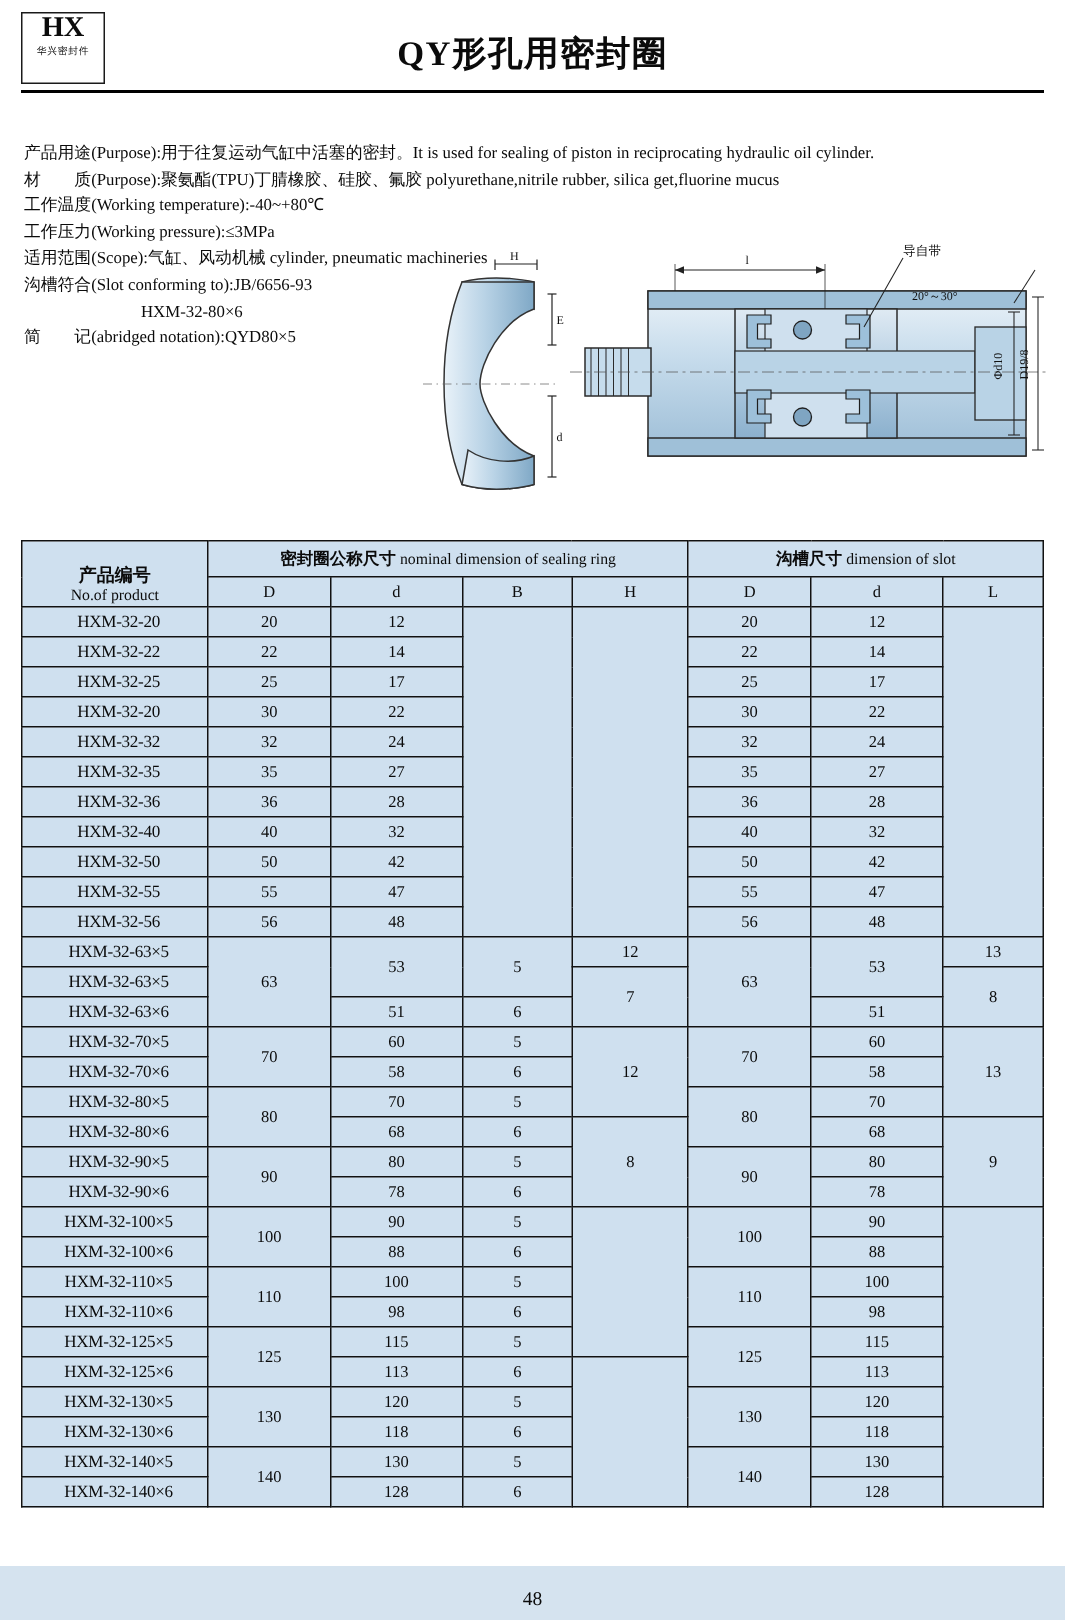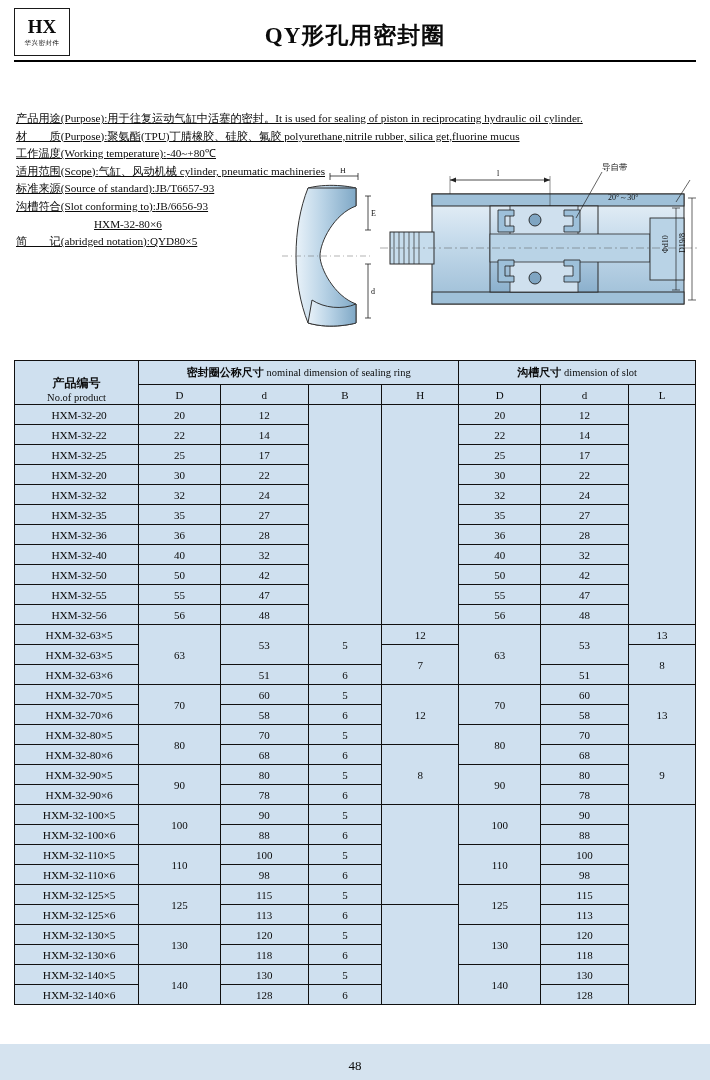--- a/index.html
+++ b/index.html
@@ -16,35 +16,35 @@
   
   .header{
     position:relative;
     margin:8px 14px 0 14px;
     height:52px;
     border-bottom:2px solid #000;
   }
   .logo{
     position:absolute;left:0;top:0;width:54px;height:46px;
     border:1px solid #1a1a1a;
-    display:flex;flex-direction:column;align-items:center;justify-content:center;
+    display:flex;flex-direction:column;align-items:center;
     line-height:1;
   }
   .logo .hx{font-family:"Liberation Serif",serif;font-weight:bold;font-size:19px;letter-spacing:0px;}
   .logo .cn{font-size:6.5px;margin-top:4px;letter-spacing:0.5px;}
   .title{
     text-align:center;font-size:23px;font-weight:bold;
     padding-top:12px;letter-spacing:1px;
     font-family:"Liberation Serif",serif;
   }
 
   
   .specs{
-    position:absolute;left:16px;top:102px;width:400px;
-    font-size:11.2px;line-height:17.6px;text-decoration:underline;
+    position:absolute;left:16px;top:86px;width:400px;
+    font-size:11.2px;line-height:17.6px;
   }
   .specs .row{white-space:nowrap;}
   .specs .ind{padding-left:78px;}
   .specs .ind2{padding-left:78px;}
 
   
   .draw{position:absolute;}
   .seal-draw{left:272px;top:160px;width:110px;height:175px;}
   .asm-draw{left:380px;top:150px;width:318px;height:190px;}
 
@@ -79,22 +79,22 @@
       <div class="hx">HX</div>
       <div class="cn">华兴密封件</div>
     </div>
     <div class="title">QY形孔用密封圈</div>
   </div>
 
   <div class="specs">
     <div class="row"><span>产品用途(Purpose)</span>:<span>用于往复运动气缸中活塞的密封。It is used for sealing of piston in reciprocating hydraulic oil cylinder.</span></div>
     <div class="row"><span>材　　质(Purpose)</span>:<span>聚氨酯(TPU)丁腈橡胶、硅胶、氟胶 polyurethane,nitrile rubber, silica get,fluorine mucus</span></div>
     <div class="row"><span>工作温度(Working temperature)</span>:<span>-40~+80℃</span></div>
+    <div class="row"><span>工作压力(Working pressure)</span>:<span>≤3MPa</span></div>
     <div class="row"><span>适用范围(Scope)</span>:<span>气缸、风动机械 cylinder, pneumatic machineries</span></div>
-    <div class="row"><span>标准来源(Source of standard)</span>:<span>JB/T6657-93</span></div>
     <div class="row"><span>沟槽符合(Slot conforming to)</span>:<span>JB/6656-93</span></div>
     <div class="row ind"><span>HXM-32-80×6</span></div>
     <div class="row"><span>简　　记(abridged notation)</span>:<span>QYD80×5</span></div>
   </div>
 
   <div class="draw seal-draw">
     <svg width="110" height="175" viewBox="0 0 110 175">
       <defs>
         <linearGradient id="gseal" x1="0" y1="0" x2="1" y2="0">
           <stop offset="0%" stop-color="#e9f2f9"></stop>

